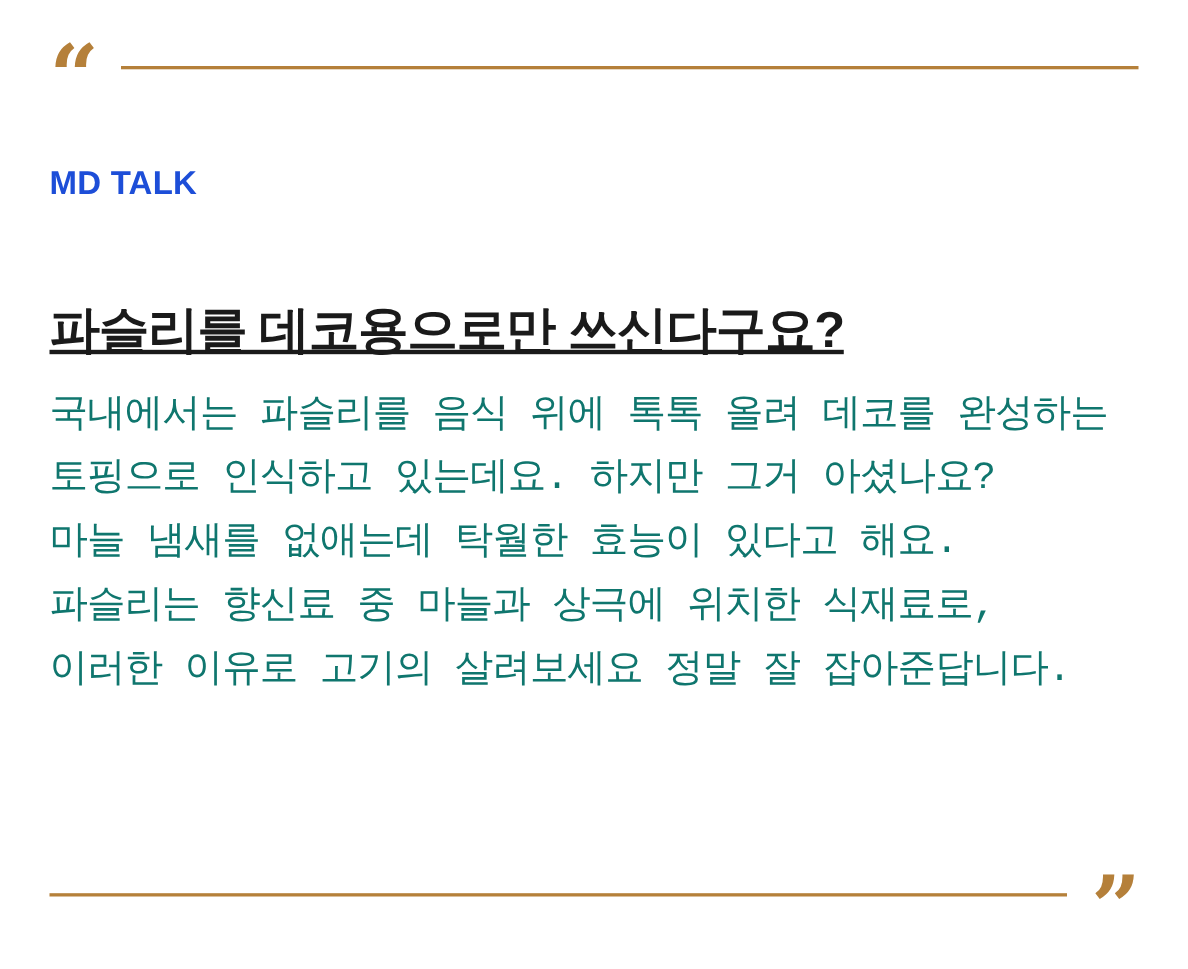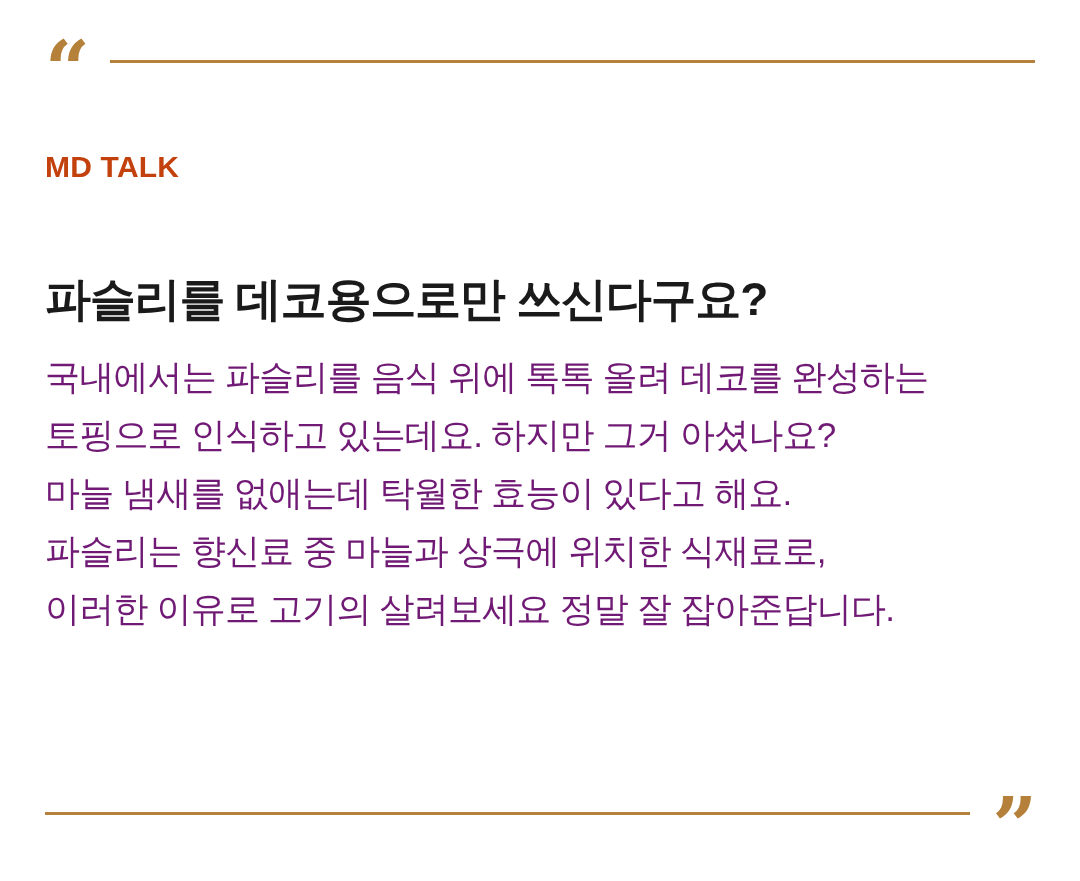--- a/index.html
+++ b/index.html
@@ -50,49 +50,51 @@
   }
 
   
   .eyebrow {
     position: absolute;
     left: 45px;
     top: 150px;
     font-size: 30px;
     font-weight: 700;
     letter-spacing: 0.2px;
-    color: #c2410c;
+    color: #1d4ed8;
   }
 
   
   .headline {
     position: absolute;
     left: 45px;
     top: 238px;
     font-size: 46px;
     font-weight: 700;
     color: #1a1a1a;
     letter-spacing: -1.2px;
     white-space: nowrap;
+    text-decoration: underline;
   }
 
   
   .body-copy {
     position: absolute;
     left: 45px;
     top: 348px;
     width: 1000px;
   }
   .body-line {
     font-size: 35px;
     font-weight: 400;
-    color: #701a75;
+    color: #0f766e;
     line-height: 58px;
     letter-spacing: -0.8px;
     white-space: nowrap;
+    font-family: Liberation Mono, monospace;
   }
 
   
   .rule-row-bottom {
     position: absolute;
     left: 45px;
     top: 790px;
     width: 990px;
     height: 46px;
     display: flex;

